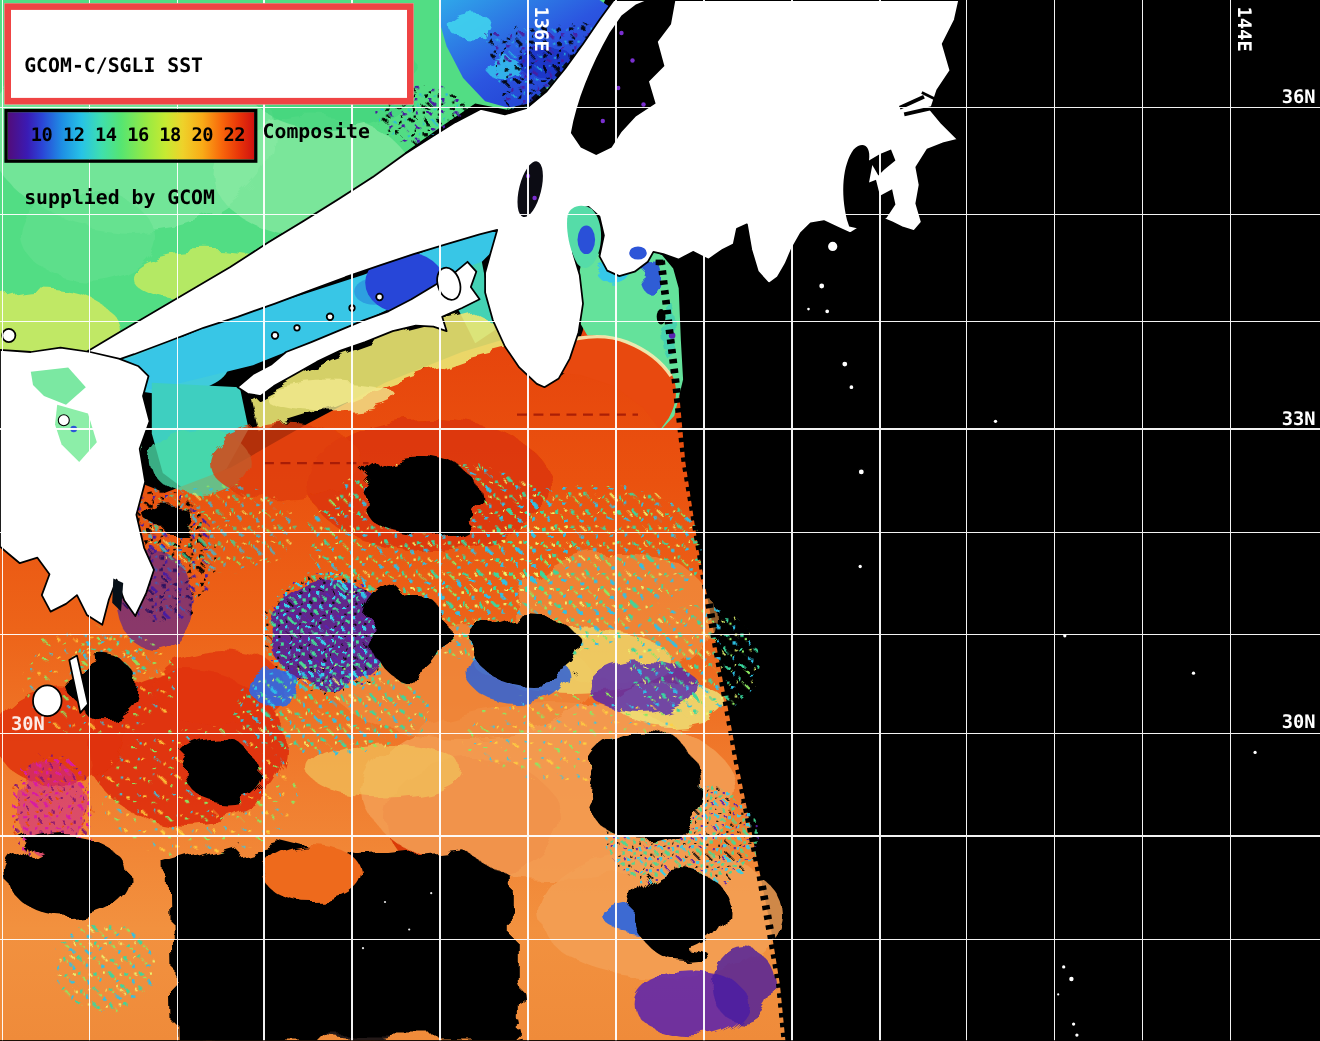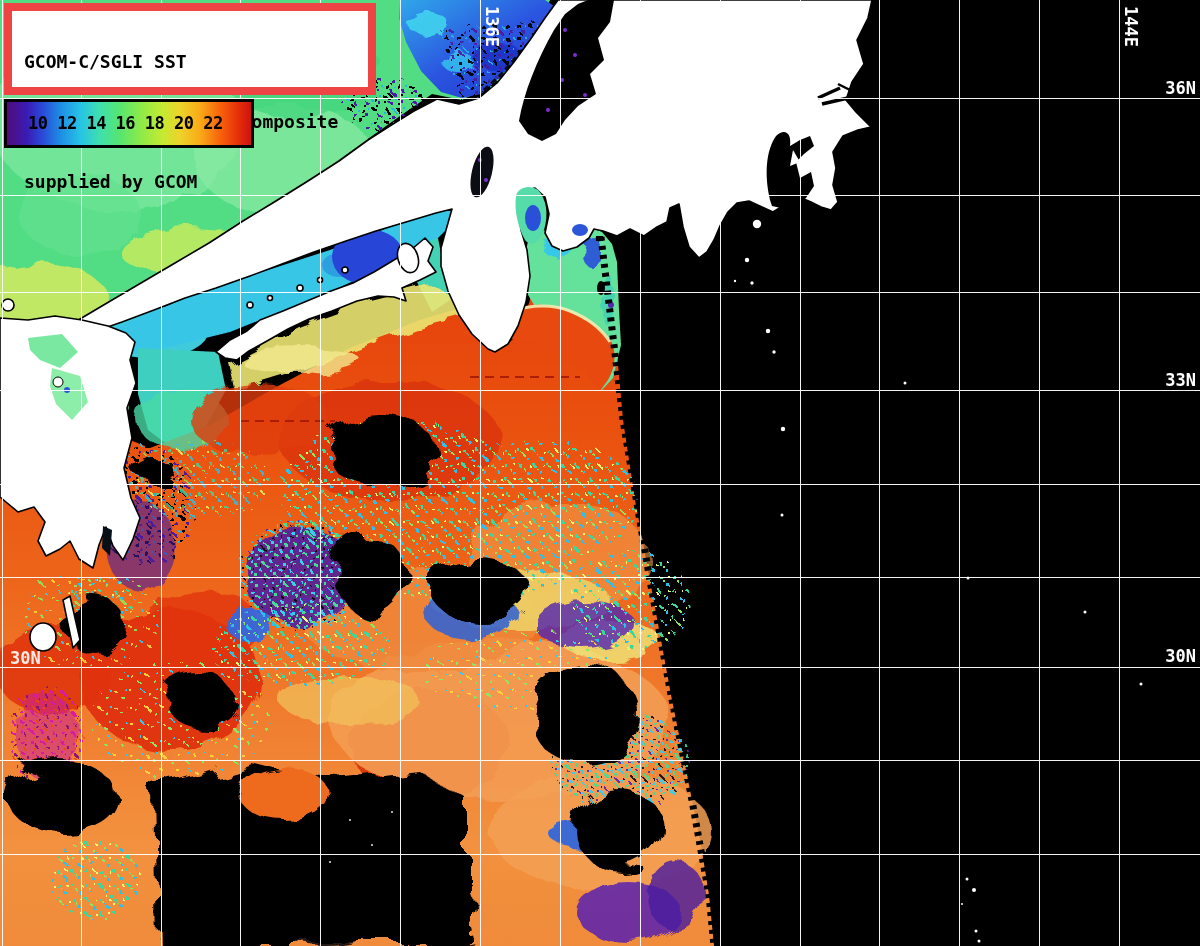--- a/index.html
+++ b/index.html
@@ -1,22 +1,22 @@
 <!DOCTYPE html>
 <html><head>
 <meta charset="utf-8">
 <style>
   html,body{margin:0;padding:0;background:#000;}
   #stage{position:relative;width:1200px;height:946px;overflow:hidden;background:#000;
          font-family:"DejaVu Sans Mono","Liberation Mono",monospace;}
   #map-svg{position:absolute;left:0;top:0;}
   .titlebox{position:absolute;left:4px;top:3px;width:372px;height:92px;background:#fff;
-            border:8px solid #ef4444;box-sizing:border-box;padding:1px 0 0 12px;
+            border:6px solid #ef4444;box-sizing:border-box;padding:1px 0 0 12px;
             font-weight:bold;font-size:18px;line-height:20px;color:#000;white-space:pre;}
-  .colorbar{position:absolute;left:4px;top:99px;width:250px;height:49px;border:3px solid #000;
+  .colorbar{position:absolute;left:4px;top:99px;width:230px;height:49px;border:3px solid #000;
             box-sizing:border-box;
             background:linear-gradient(to right,#520c7a 0%,#3a1bb4 8%,#2b45d6 14%,#1e8ee4 22%,
               #27c3e6 30%,#3fdfae 38%,#55e572 46%,#95ea44 56%,#c6ea32 64%,#eed22a 71%,
               #f9ab17 79%,#f8660b 87%,#e83409 94%,#cf1210 100%);}
   .colorbar span{display:block;font-weight:bold;font-size:17px;line-height:43px;color:#000;
             padding-left:21px;letter-spacing:-0.5px;white-space:pre;}
   .gridlabel{font-family:"DejaVu Sans Mono","Liberation Mono",monospace;font-weight:bold;
             font-size:17px;fill:#fff;}
 </style>
 </head>

